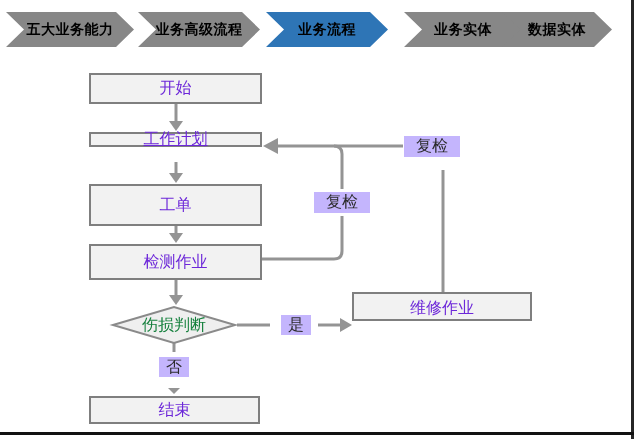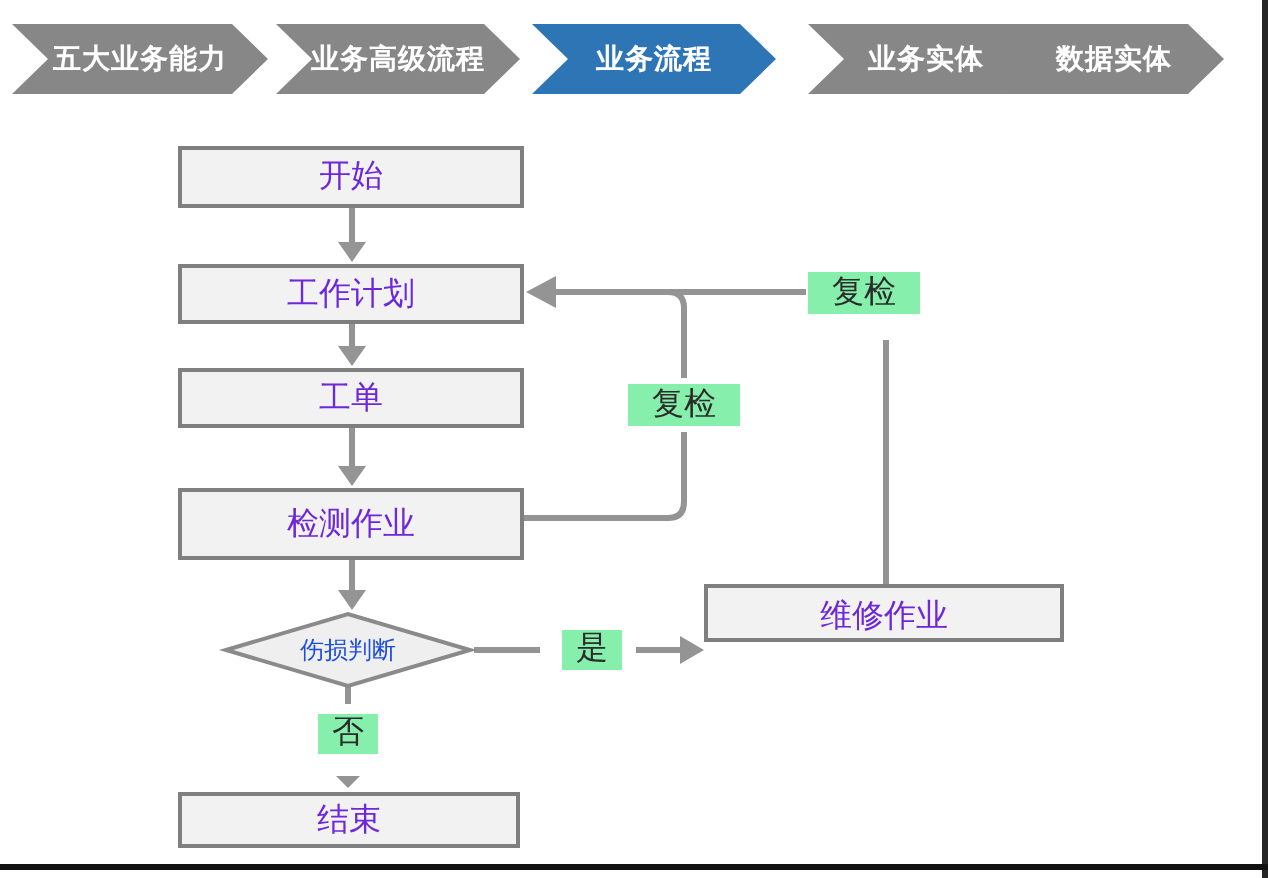--- a/index.html
+++ b/index.html
@@ -7,56 +7,56 @@
   body { font-family: "Liberation Sans", sans-serif; }
   #page {
     position: relative; width: 634px; height: 439px;
     background: #ffffff; overflow: hidden;
   }
 
   
   .chevron {
     position: absolute; top: 12px; height: 35px;
     display: flex; align-items: center; justify-content: center;
-    color: #ffffff; font-size: 14px; font-weight: bold;
+    color: #000000; font-size: 14px; font-weight: bold;
     background: #878787; letter-spacing: 0.5px;
     clip-path: polygon(0 0, calc(100% - 18px) 0, 100% 50%, calc(100% - 18px) 100%, 0 100%, 18px 50%);
     cursor: pointer;
   }
   .chevron.active { background: #2E75B6; }
   #chev-1 { left: 6px;   width: 128px; }
   #chev-2 { left: 138px; width: 122px; }
   #chev-3 { left: 266px; width: 122px; }
   #chev-4 { left: 404px; width: 118px; }
   #chev-5 { left: 502px; width: 110px; }
 
   
   #connector-svg { position: absolute; left: 0; top: 0; z-index: 0; }
   .node {
     position: absolute; z-index: 1;
     background: #F2F2F2; border: 2px solid #7F7F7F;
     display: flex; align-items: center; justify-content: center;
     font-size: 16px; color: #6d28d9;
   }
   #node-start      { left: 89px;  top: 73px;  width: 173px; height: 31px; }
-  #node-work-plan  { left: 89px;  top: 132px; width: 173px; height: 30px; }
-  #node-work-order { left: 89px;  top: 184px; width: 173px; height: 30px; }
+  #node-work-plan  { left: 89px;  top: 132px; width: 173px; height: 15px; text-decoration: underline; }
+  #node-work-order { left: 89px;  top: 184px; width: 173px; height: 42px; }
   #node-inspection { left: 89px;  top: 244px; width: 173px; height: 36px; }
   #node-repair     { left: 352px; top: 292px; width: 180px; height: 29px; align-items: flex-end; }
   #node-end        { left: 89px;  top: 396px; width: 171px; height: 28px; }
 
   .diamond-label {
     position: absolute; z-index: 2;
     left: 114px; top: 315px; width: 120px; height: 20px;
     display: flex; align-items: center; justify-content: center;
-    font-size: 12px; color: #1d4ed8;
+    font-size: 16px; color: #15803d;
   }
   .edge-label {
-    position: absolute; z-index: 2; background: #86efac;
-    display: flex; align-items: flex-end; justify-content: center;
+    position: absolute; z-index: 2; background: #c4b5fd;
+    display: flex; align-items: center; justify-content: center;
     font-size: 16px; color: #2B2B2B; font-family: Liberation Mono, monospace;
   }
   #label-recheck-loop   { left: 314px; top: 192px; width: 56px; height: 21px; }
   #label-recheck-repair { left: 404px; top: 136px; width: 56px; height: 21px; }
   #label-yes            { left: 281px; top: 315px; width: 30px; height: 20px; }
   #label-no             { left: 159px; top: 357px; width: 30px; height: 20px; }
 
   
   #frame-right  { position: absolute; right: 0; top: 0; width: 3px; height: 439px; background: #262626; }
   #frame-bottom { position: absolute; left: 0; top: 432px; width: 634px; height: 3px; background: #111111; }

